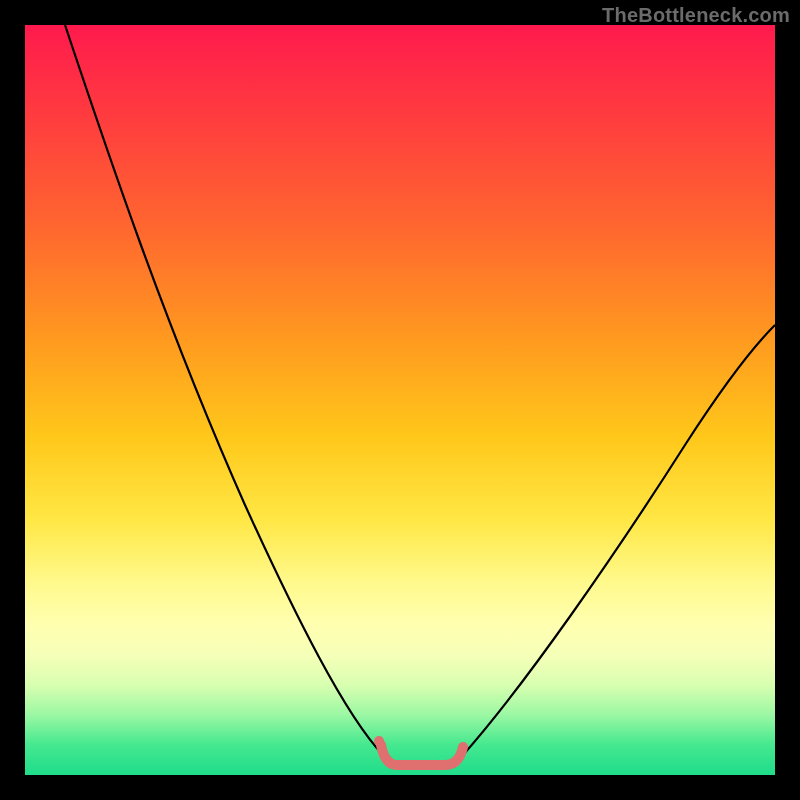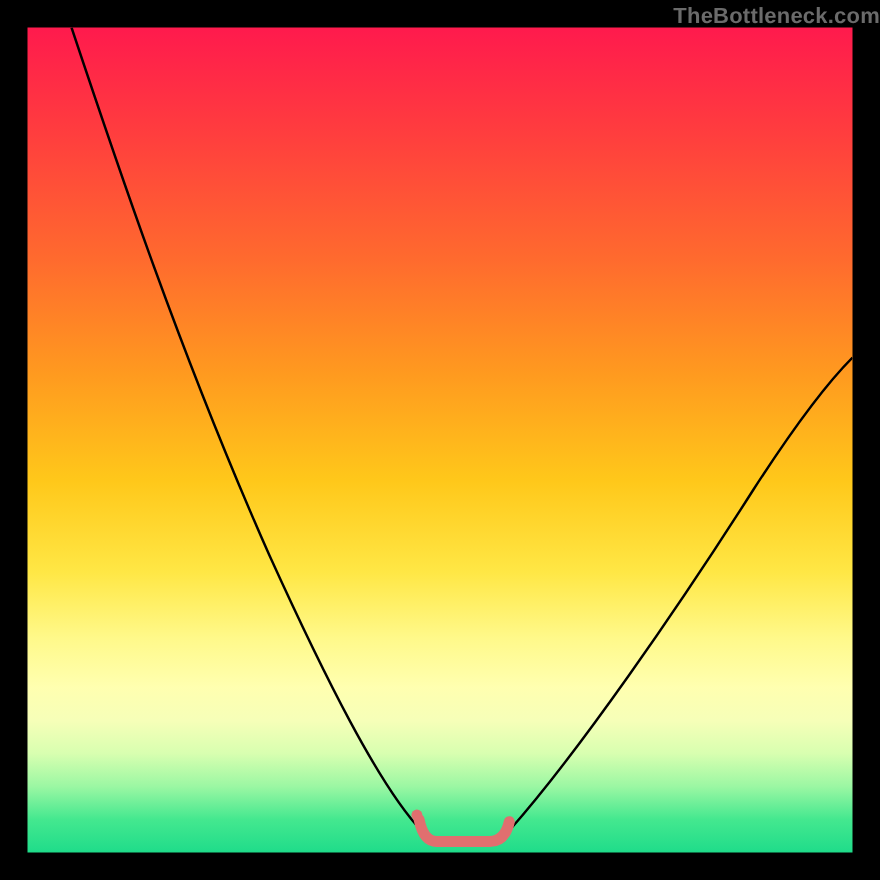--- a/index.html
+++ b/index.html
@@ -27,21 +27,21 @@
       #ffffb0 80%,
       #f6ffb8 84%,
       #d8ffb0 88%,
       #9bf7a3 92%,
       #44e88f 96%,
       #1fdc8a 100%);
   }
   .watermark {
     position: absolute;
     top: 4px;
-    right: 0;
+    right: 10px;
     font-family: Arial, Helvetica, sans-serif;
     font-size: 20px;
     font-weight: 600;
     color: #6b6b6b;
     letter-spacing: 0.2px;
     user-select: none;
   }
   svg.curves {
     position: absolute;
     left: 0;

